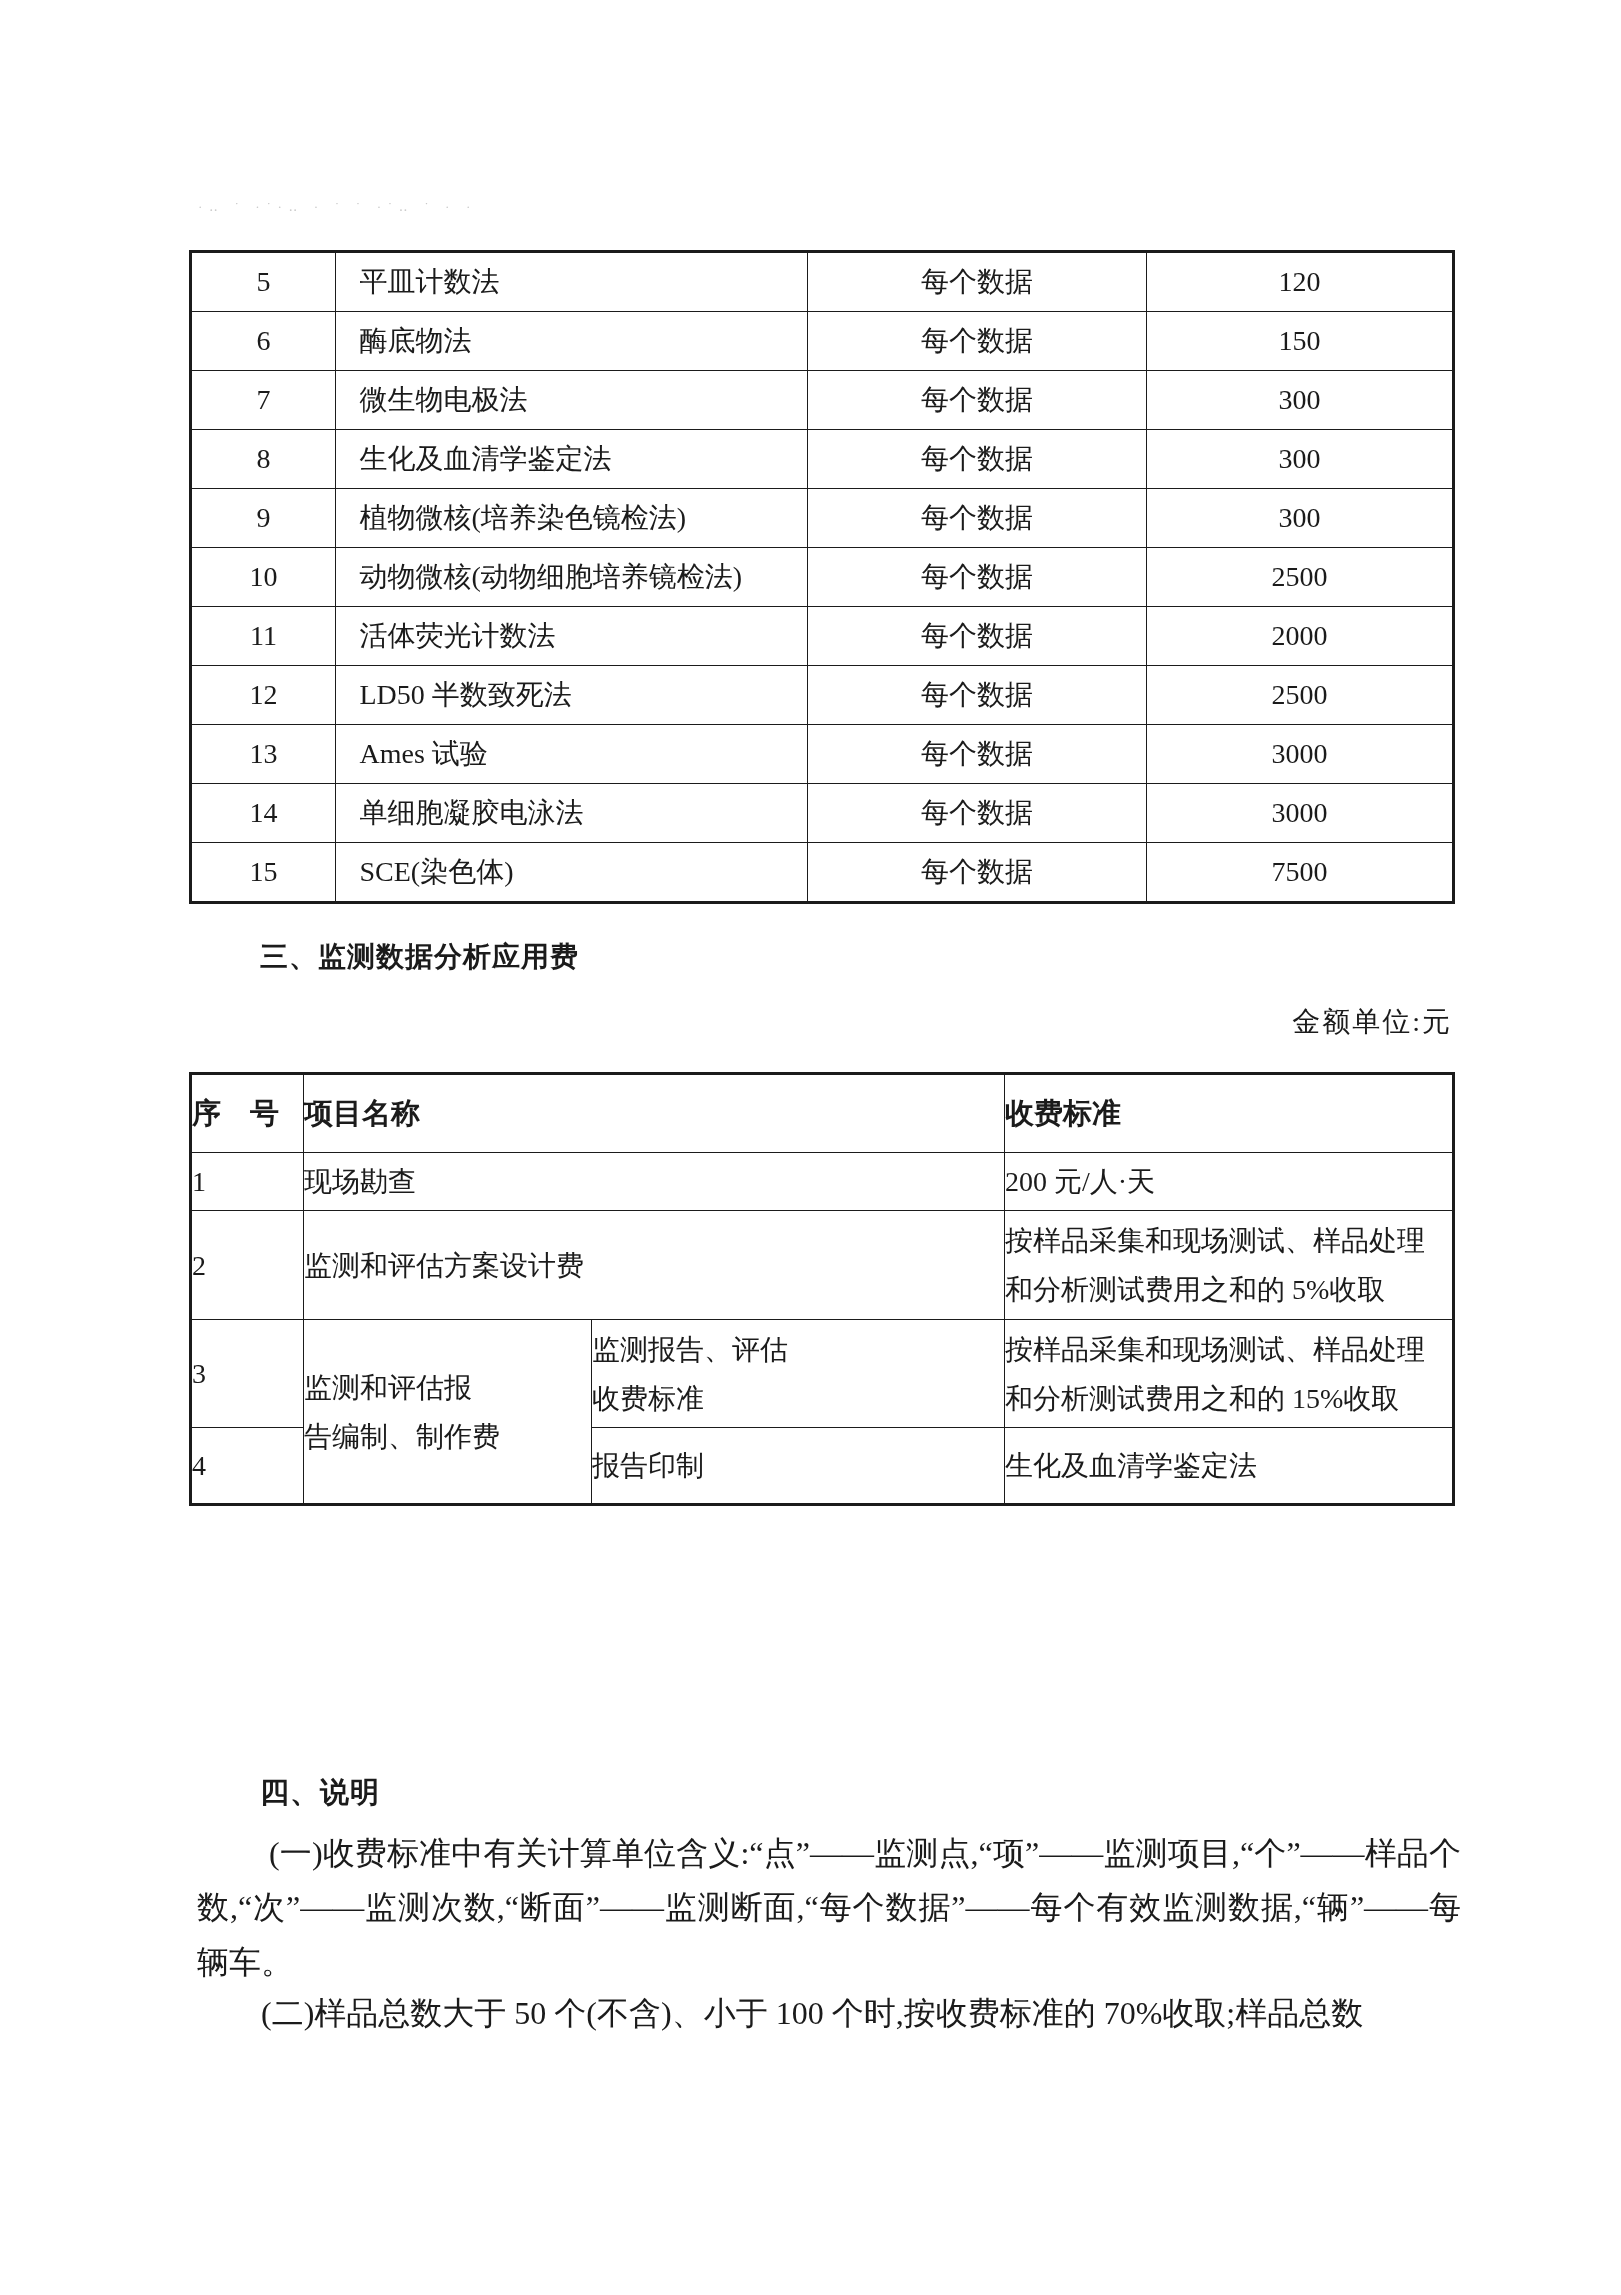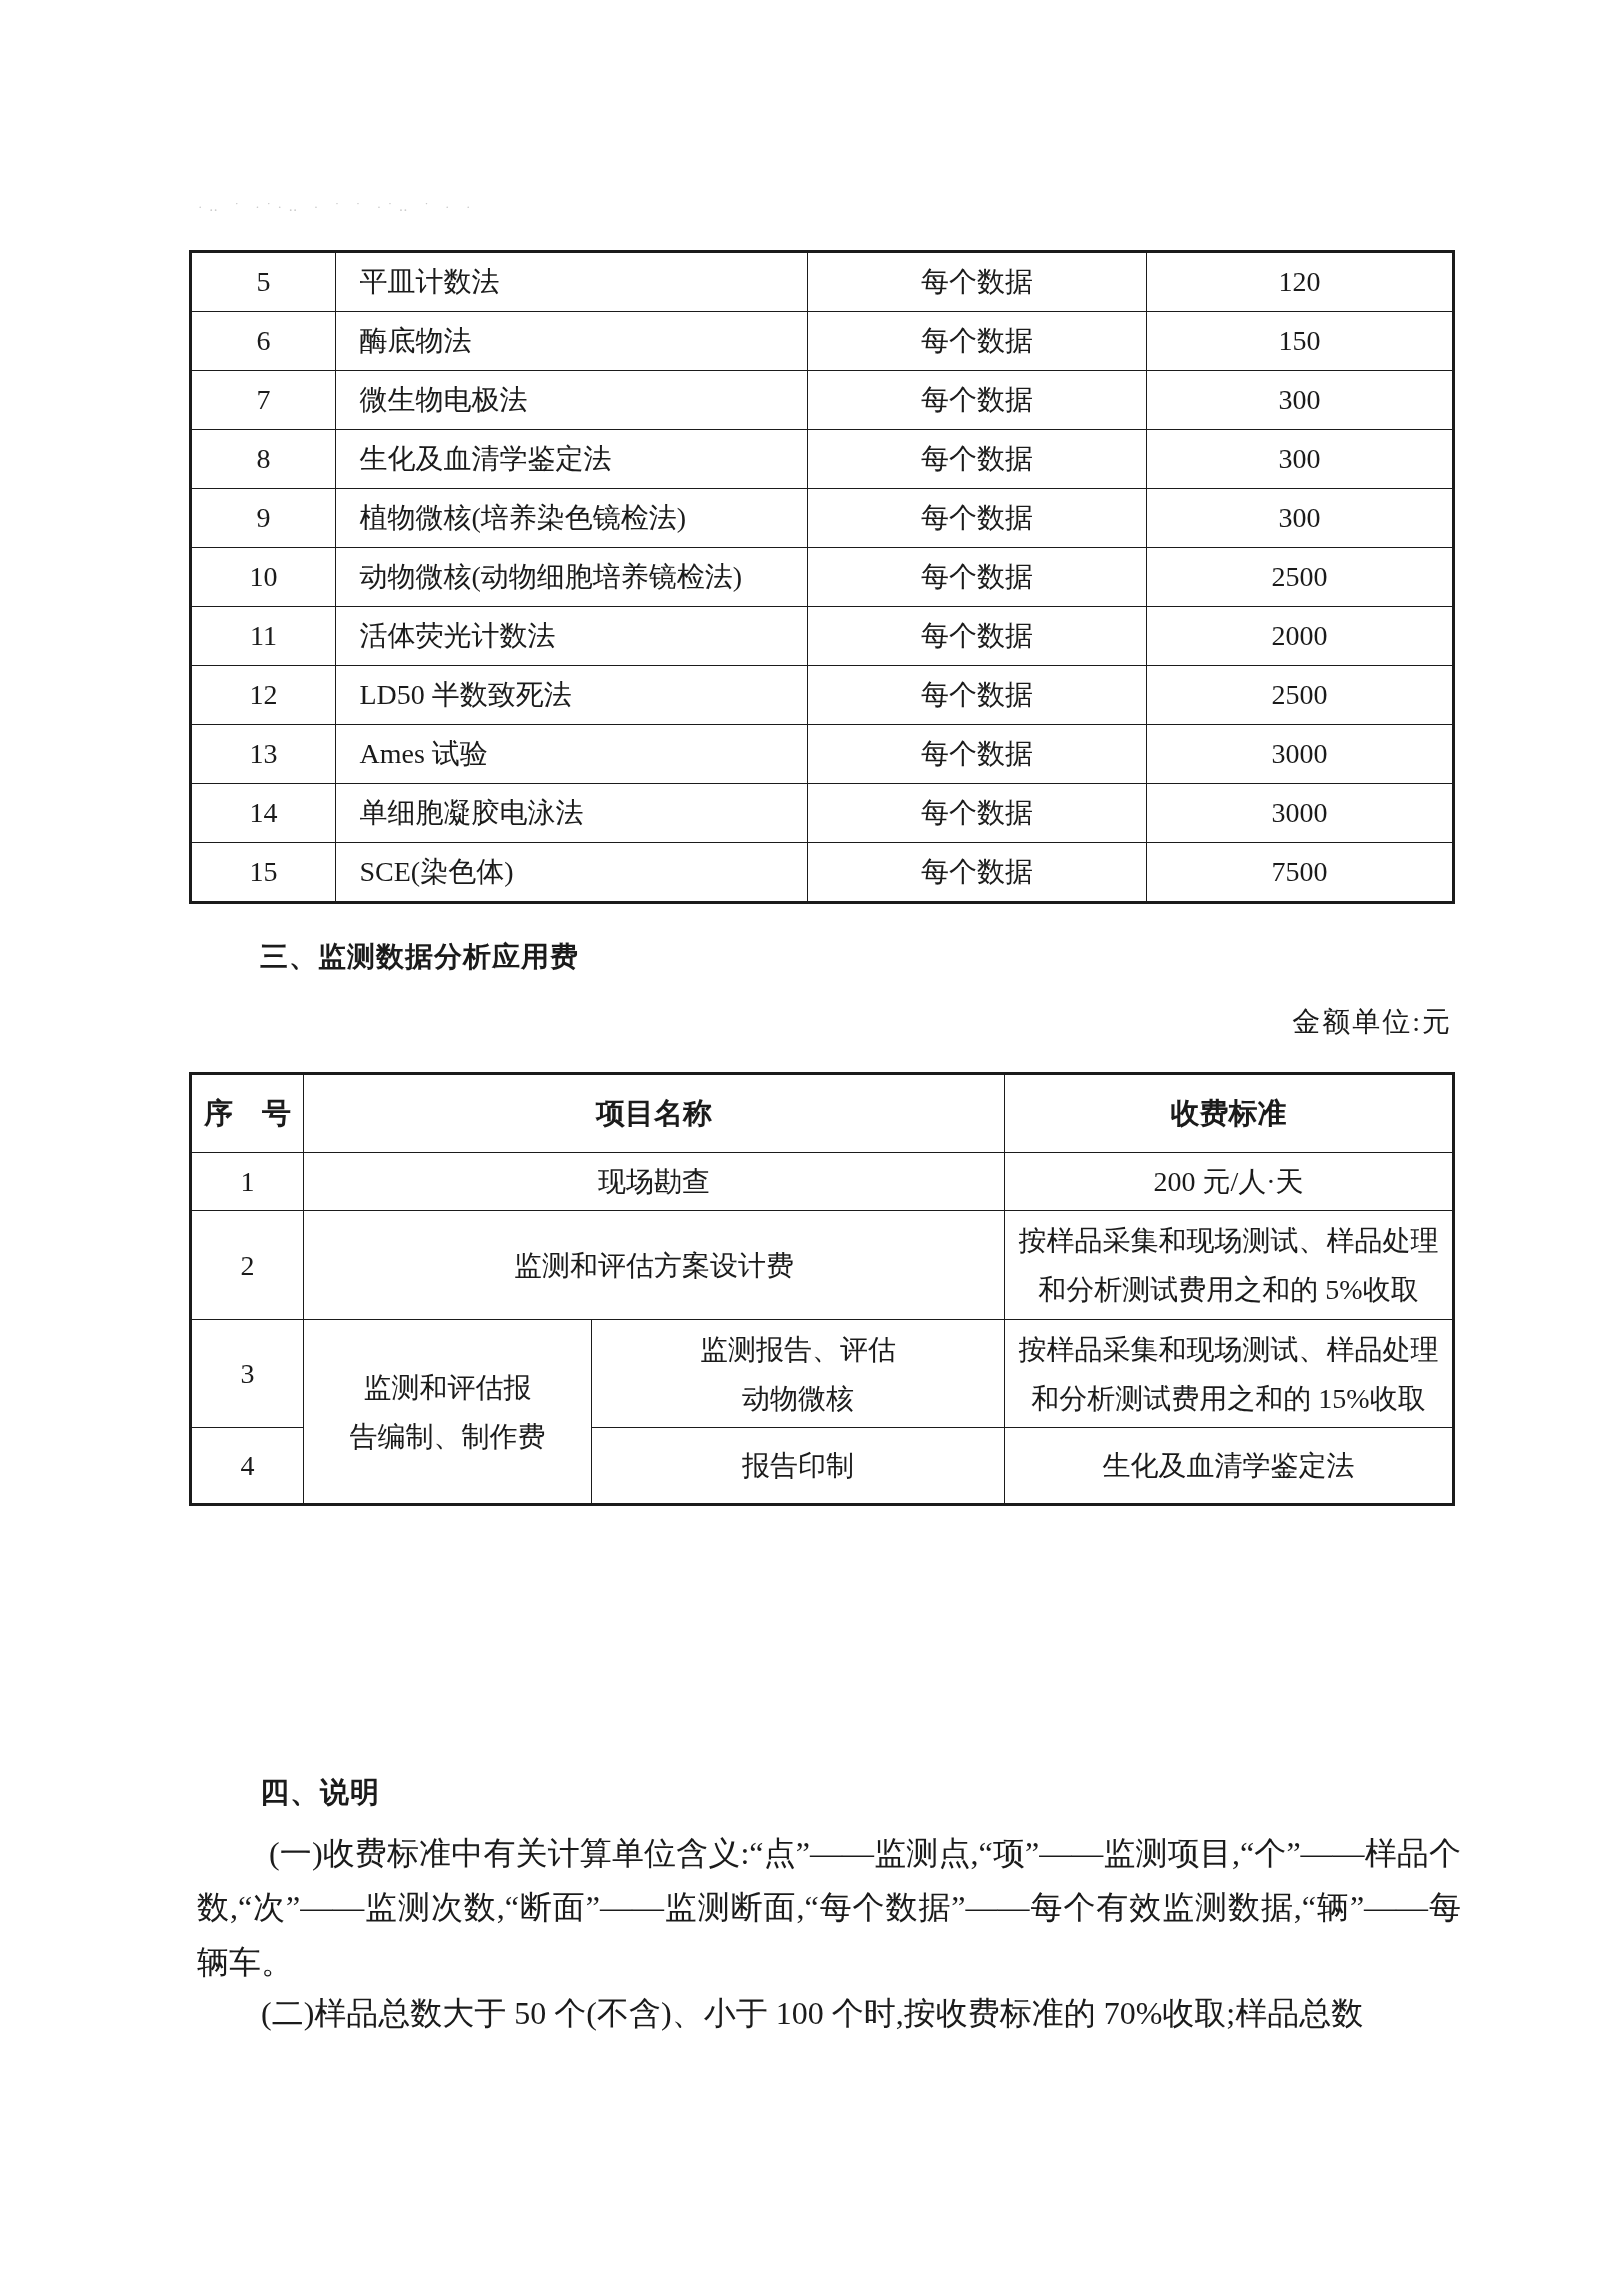--- a/index.html
+++ b/index.html
@@ -43,21 +43,21 @@
     font-size:28px;letter-spacing:2px;
   }
 
   
   #table2{
     position:absolute;left:189px;top:1072px;width:1264px;
     border:3.6px solid #1b1b1b;
   }
   #table2 td{
     border:1.5px solid #1b1b1b;
-    font-size:28px;text-align:center;padding:0;line-height:1.75;
+    font-size:28px;text-align:left;padding:0;line-height:1.75;
   }
   #table2 tr.hdr td{
     font-family:"Liberation Sans","DejaVu Sans",sans-serif;
     font-weight:700;font-size:29px;height:77px;
   }
   #table2 tr.r1 td{height:57px;}
   #table2 tr.r2 td{height:108px;}
   #table2 tr.r3 td{height:107px;}
   #table2 tr.r4 td{height:75px;}
 
@@ -193,21 +193,21 @@
         <td>2</td>
         <td colspan="2">监测和评估方案设计费</td>
         <td class="pre">按样品采集和现场测试、样品处理
 和分析测试费用之和的 5%收取</td>
       </tr>
       <tr class="r3">
         <td>3</td>
         <td rowspan="2" class="pre">监测和评估报
 告编制、制作费</td>
         <td class="pre">监测报告、评估
-动物微核</td>
+收费标准</td>
         <td class="pre">按样品采集和现场测试、样品处理
 和分析测试费用之和的 15%收取</td>
       </tr>
       <tr class="r4">
         <td>4</td>
         <td>报告印制</td>
         <td>生化及血清学鉴定法</td>
       </tr>
     </tbody>
   </table>

